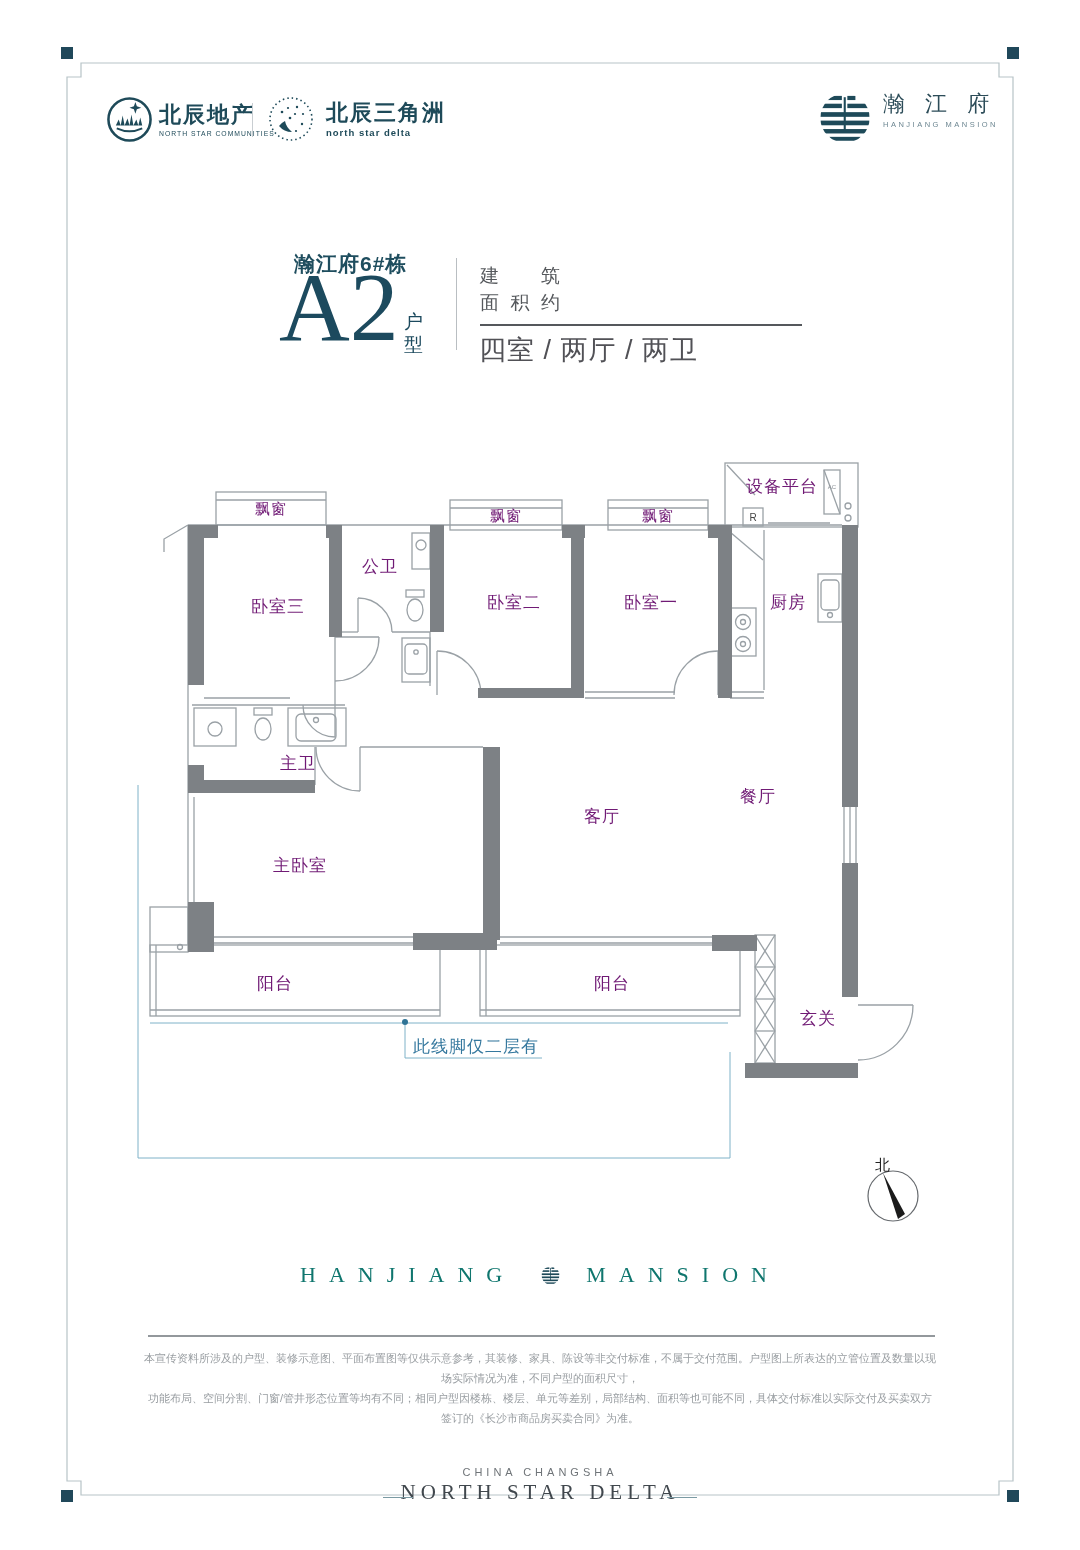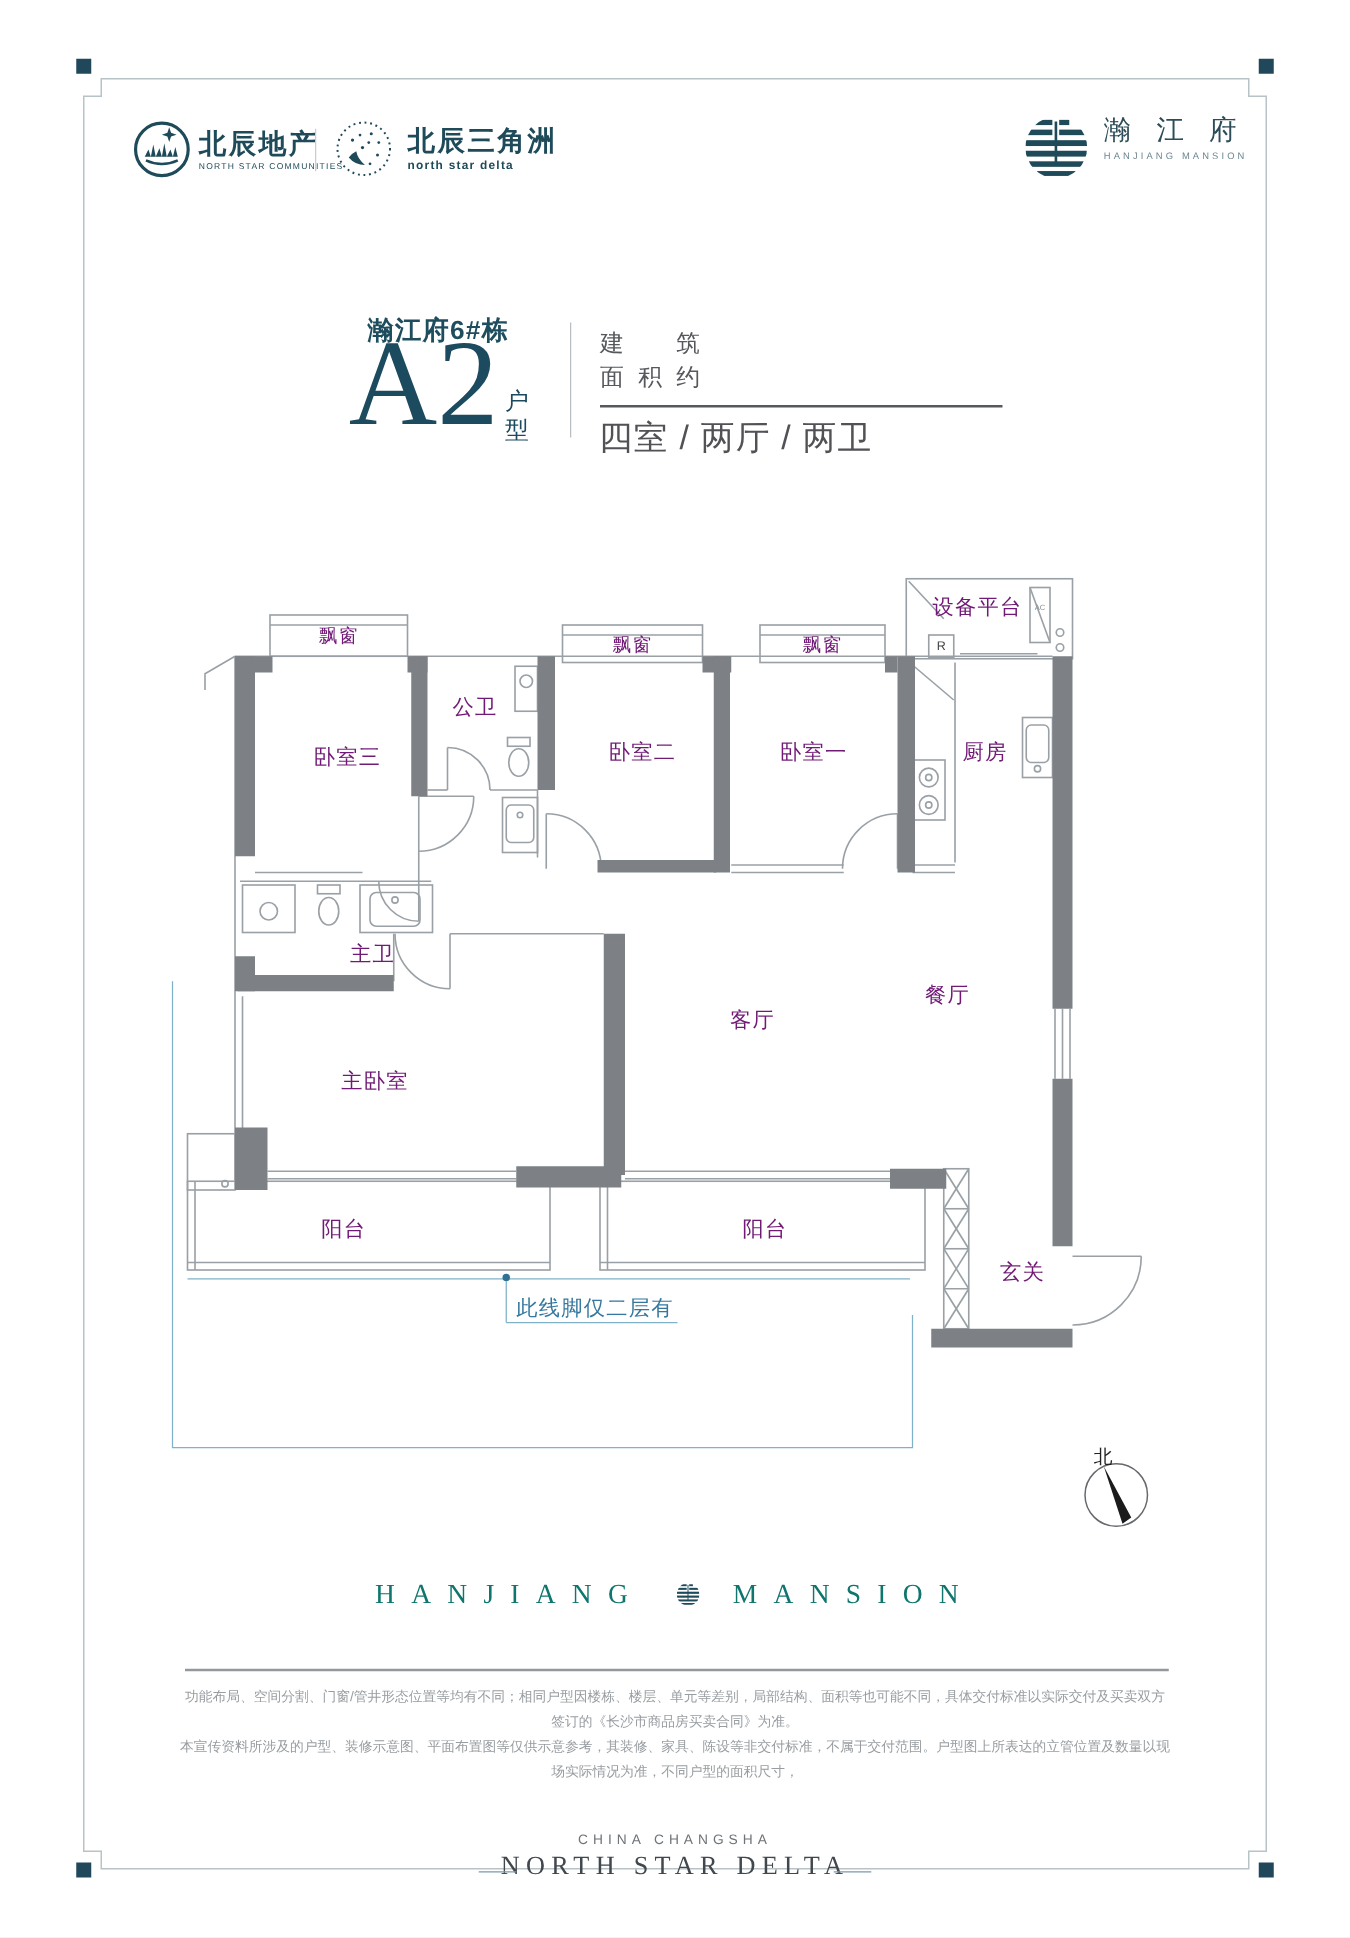--- a/index.html
+++ b/index.html
@@ -344,22 +344,22 @@
         </g>
         <rect x="17.6" y="2" width="4.2" height="12" fill="#ffffff"></rect>
         <rect x="19" y="4" width="1.6" height="26" fill="#1e4a59"></rect>
       </svg>
     </span>
     <span class="brand-word">MANSION</span>
   </div>
 
   <div class="rule-wide"></div>
   <div class="disclaimer">
+    <div>本宣传资料所涉及的户型、装修示意图、平面布置图等仅供示意参考，其装修、家具、陈设等非交付标准，不属于交付范围。户型图上所表达的立管位置及数量以现场实际情况为准，不同户型的面积尺寸，</div>
     <div>功能布局、空间分割、门窗/管井形态位置等均有不同；相同户型因楼栋、楼层、单元等差别，局部结构、面积等也可能不同，具体交付标准以实际交付及买卖双方签订的《长沙市商品房买卖合同》为准。</div>
-    <div>本宣传资料所涉及的户型、装修示意图、平面布置图等仅供示意参考，其装修、家具、陈设等非交付标准，不属于交付范围。户型图上所表达的立管位置及数量以现场实际情况为准，不同户型的面积尺寸，</div>
   </div>
 
   <div class="footer">
     <div class="footer-line1">CHINA CHANGSHA</div>
     <div class="footer-line2">NORTH STAR DELTA</div>
   </div>
   <div class="footer-dash l"></div>
   <div class="footer-dash r"></div>
 
 </div>

